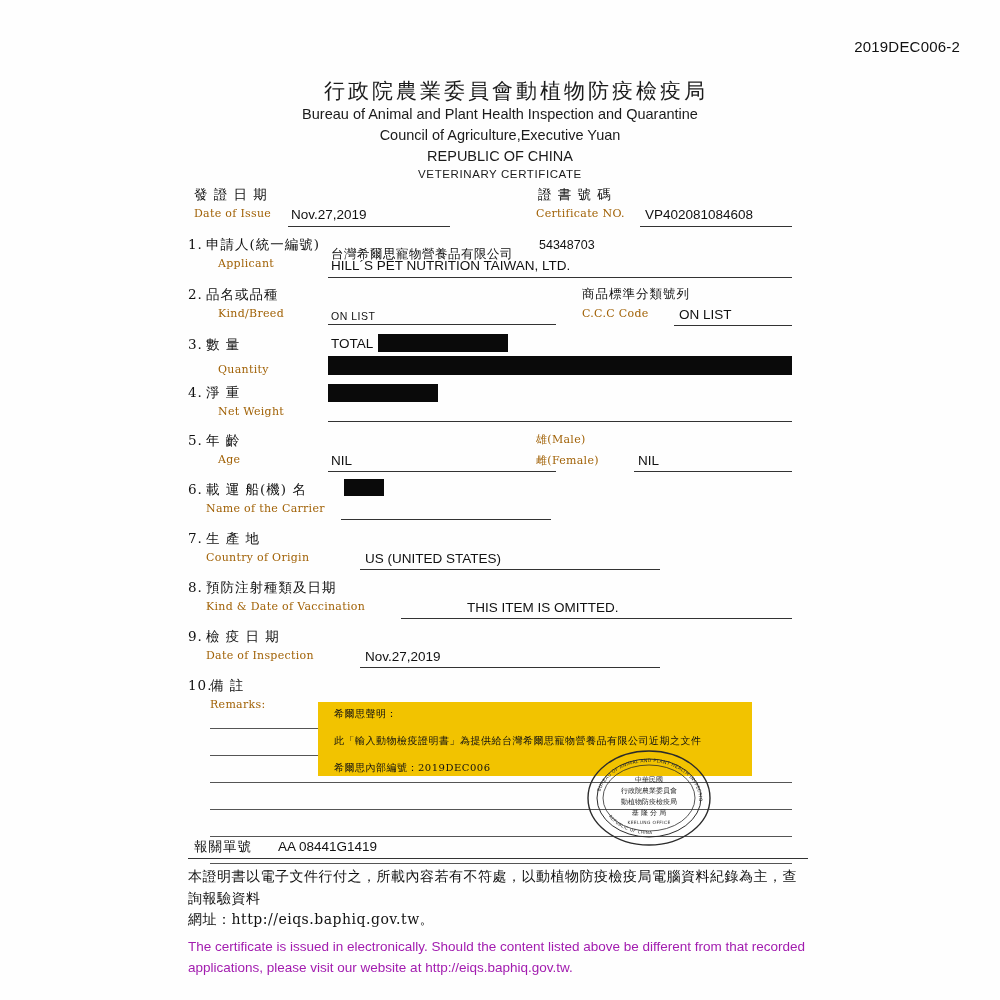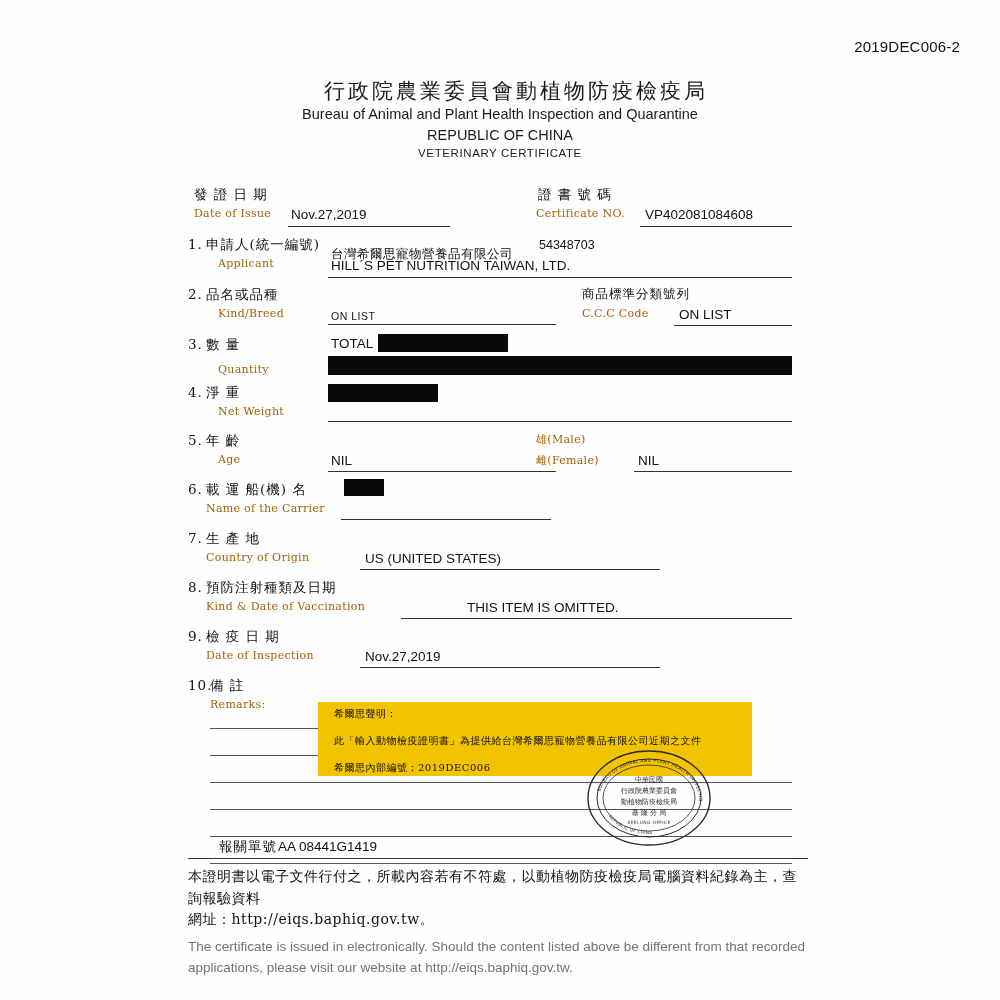--- a/index.html
+++ b/index.html
@@ -138,40 +138,41 @@
   .cn-foot {
     font-family: "DejaVu Serif", serif;
     font-size: 14px;
     letter-spacing: 0.5px;
     line-height: 1.55;
     color: #111;
   }
   .en-foot {
     font-size: 13.5px;
     line-height: 1.55;
-    color: #737373;
+    color: #a21caf;
   }
   .foot-rule {
     position: absolute;
     left: 0;
     top: 22px;
     width: 620px;
     border-bottom: 1px solid #333;
   }
 </style>
 </head>
 <body>
 
 <div class="page">
 
   <div class="doc-id">2019DEC006-2</div>
 
   <div class="header">
     <div class="hdr-cn-main">行政院農業委員會動植物防疫檢疫局</div>
     <div class="hdr-en1">Bureau of Animal and Plant Health Inspection and Quarantine</div>
+    <div class="hdr-en2">Council of Agriculture,Executive Yuan</div>
     <div class="hdr-en3">REPUBLIC OF CHINA</div>
     <div class="hdr-en-sub">VETERINARY CERTIFICATE</div>
   </div>
 
   <div class="form">
 
     <div class="lbl-cn abs" style="left:6px; top:0;">發 證 日 期</div>
     <div class="lbl-en abs" style="left:6px; top:21px;">Date of Issue</div>
     <div class="val abs" style="left:103px; top:21px;">Nov.27,2019</div>
     <div class="uline" style="left:100px; top:40px; width:162px;"></div>
@@ -257,21 +258,21 @@
     <div class="hl-text" style="left:146px; top:548px;">此「輸入動物檢疫證明書」為提供給台灣希爾思寵物營養品有限公司近期之文件</div>
     <div class="hl-text" style="left:146px; top:575px;">希爾思內部編號：2019DEC006</div>
 
     <div class="ruled" style="left:22px; top:542px; width:108px;"></div>
     <div class="ruled" style="left:22px; top:569px; width:108px;"></div>
     <div class="ruled" style="left:22px; top:596px; width:582px;"></div>
     <div class="ruled" style="left:22px; top:623px; width:582px;"></div>
     <div class="ruled" style="left:22px; top:650px; width:582px;"></div>
     <div class="ruled" style="left:22px; top:677px; width:582px;"></div>
 
-    <div class="lbl-cn abs" style="left:6px; top:652px;margin-left:25px;">報關單號</div>
+    <div class="lbl-cn abs" style="left:6px; top:652px;">報關單號</div>
     <div class="val abs" style="left:90px; top:653px;">AA 08441G1419</div>
   </div>
 
   <div class="seal">
     <svg width="128" height="100" viewBox="0 0 128 100" xmlns="http://www.w3.org/2000/svg">
       <ellipse cx="64" cy="50" rx="61" ry="47" fill="none" stroke="#2b2b2b" stroke-width="1.4"></ellipse>
       <ellipse cx="64" cy="50" rx="52" ry="39" fill="none" stroke="#2b2b2b" stroke-width="1"></ellipse>
       <ellipse cx="64" cy="50" rx="46" ry="33" fill="none" stroke="#2b2b2b" stroke-width="0.8"></ellipse>
       <path id="sealArcTop" d="M 14 52 A 50 38 0 0 1 114 52" fill="none"></path>
       <text font-family="DejaVu Sans, sans-serif" font-size="4.6" fill="#2b2b2b" letter-spacing="0.3">

